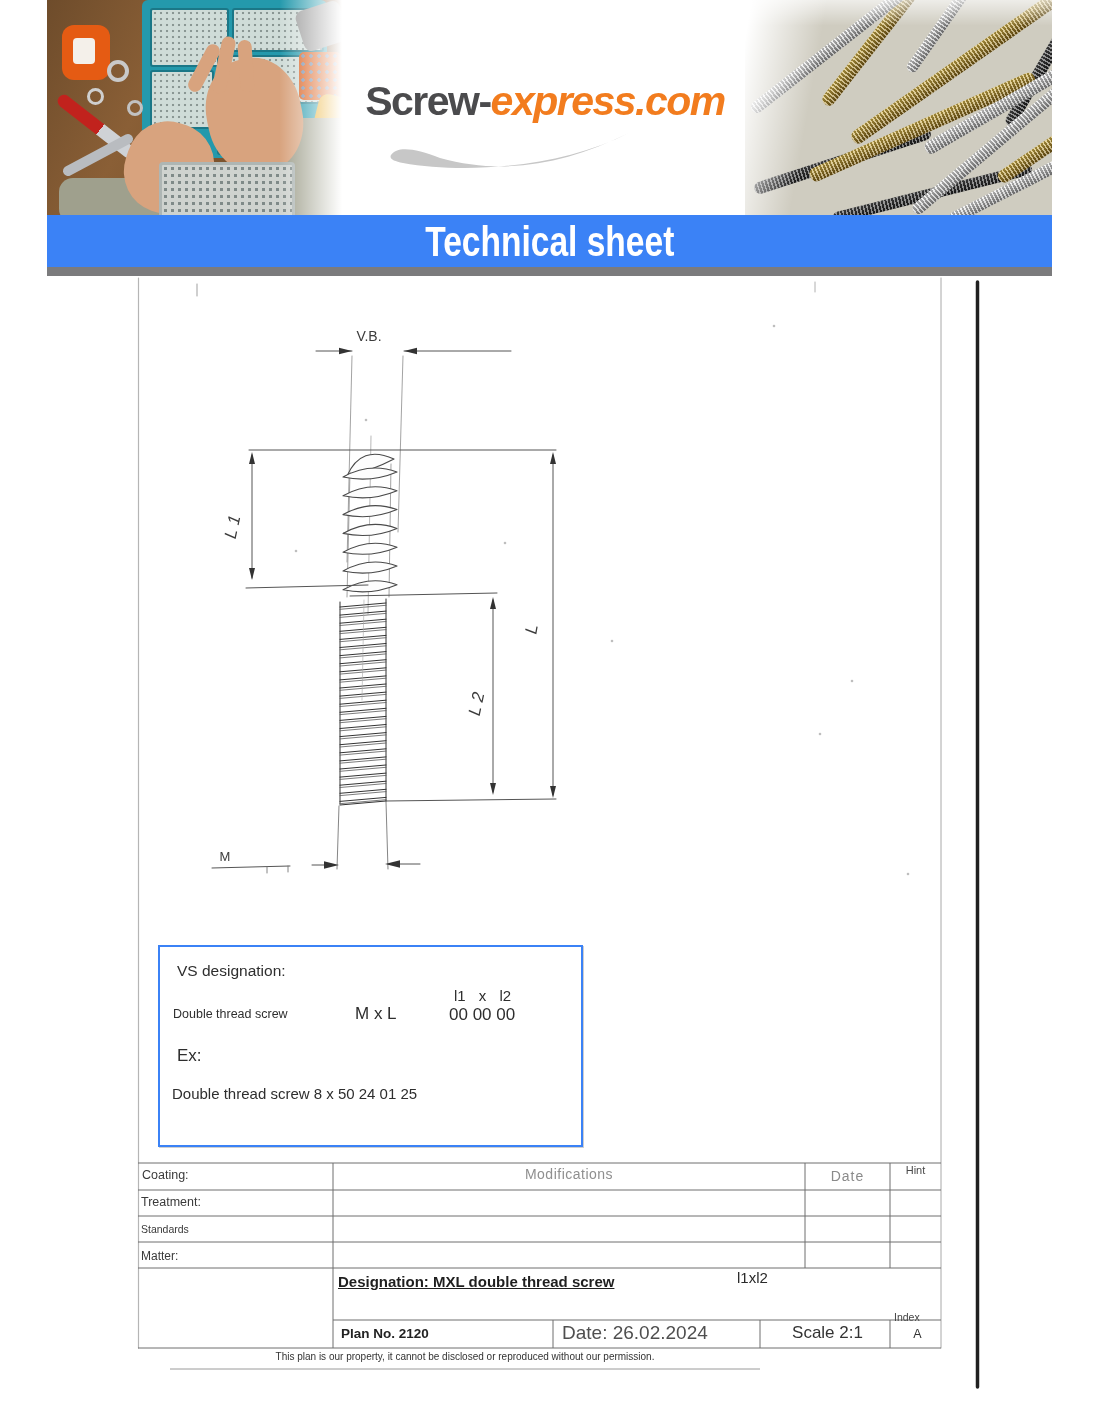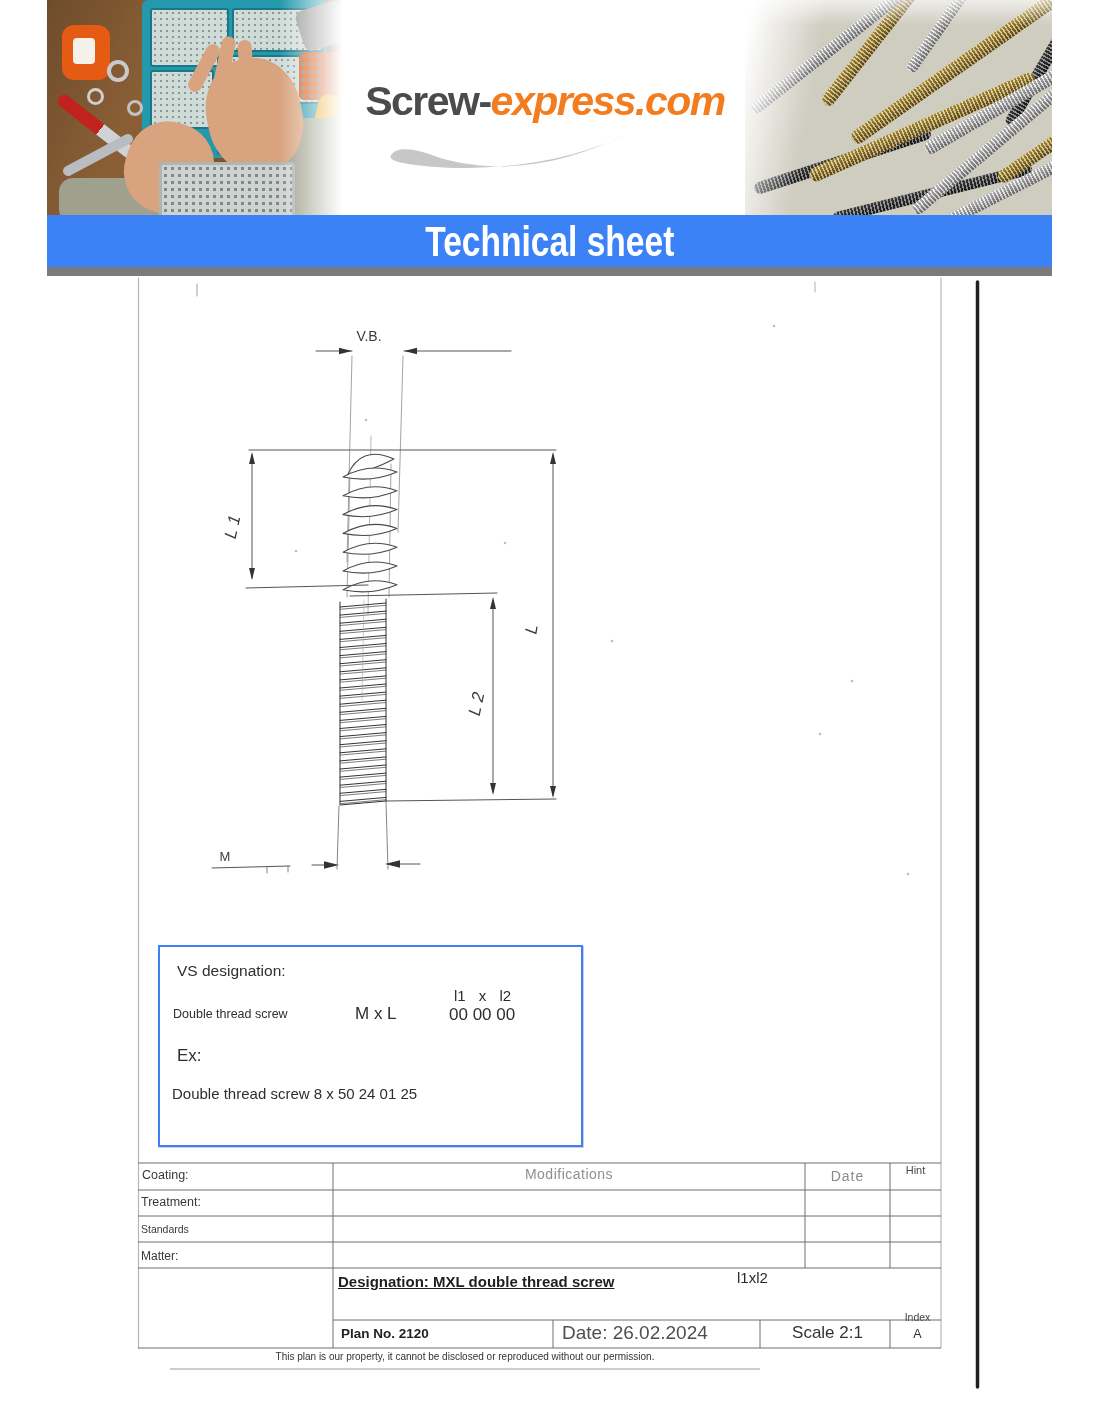--- a/index.html
+++ b/index.html
@@ -67,21 +67,21 @@
   .tb-standards{left:141px;top:1223px;font-size:10.5px;}
   .tb-matter{left:141px;top:1249px;font-size:12px;}
   .tb-mods{left:333px;width:472px;top:1166px;text-align:center;font-size:14px;color:#8f8f8f;letter-spacing:.5px;}
   .tb-dateh{left:805px;width:85px;top:1168px;text-align:center;font-size:14px;color:#8a8a8a;letter-spacing:1px;}
   .tb-hinth{left:890px;width:51px;top:1164px;text-align:center;font-size:11px;color:#4a4a4a;}
   .tb-desig{left:338px;top:1273px;font-size:15px;font-weight:bold;color:#1f1f1f;text-decoration:underline;}
   .tb-desigdims{left:737px;top:1269px;font-size:15px;color:#2a2a2a;}
   .tb-plan{left:341px;top:1326px;font-size:13.5px;font-weight:bold;color:#222;}
   .tb-date{left:562px;top:1322px;font-size:19px;color:#4f4f4f;}
   .tb-scale{left:770px;width:115px;top:1323px;text-align:center;font-size:17px;color:#333;}
-  .tb-indexl{left:894px;width:47px;top:1311px;text-align:center;font-size:10.5px;color:#444;}
+  .tb-indexl{left:894px;width:47px;top:1311px;text-align:left;font-size:10.5px;color:#444;}
   .tb-indexv{left:894px;width:47px;top:1327px;text-align:center;font-size:12.5px;color:#333;}
   .tb-note{left:170px;width:590px;top:1351px;text-align:center;font-size:10px;color:#333;}
 
   
   .footer-bar{position:absolute;left:46px;top:1390px;width:1054px;height:32px;background:#59595b;
     display:flex;align-items:center;justify-content:flex-end;padding-right:108px;box-sizing:border-box;}
   .footer-email{color:#ffffff;font-weight:bold;font-size:19px;transform:scaleX(.92);transform-origin:right center;
     white-space:nowrap;letter-spacing:0;}
 </style>
 </head>

